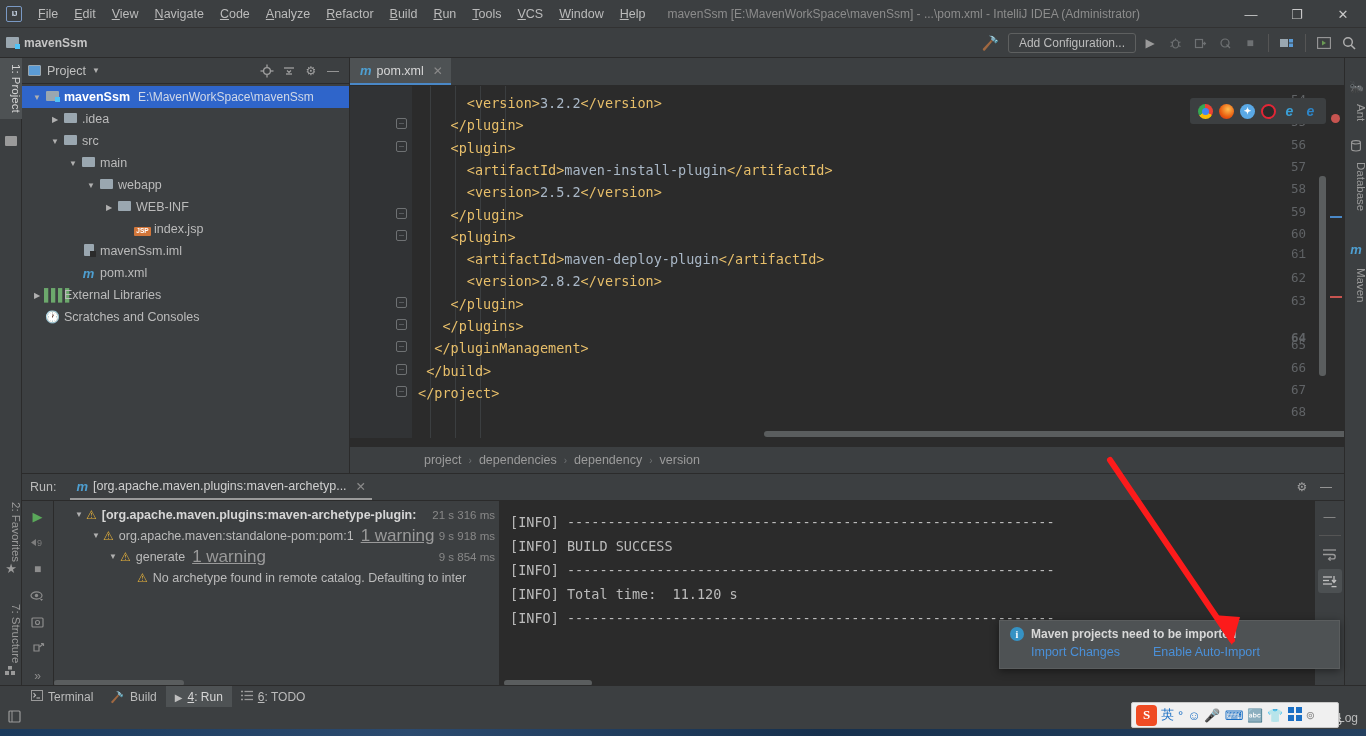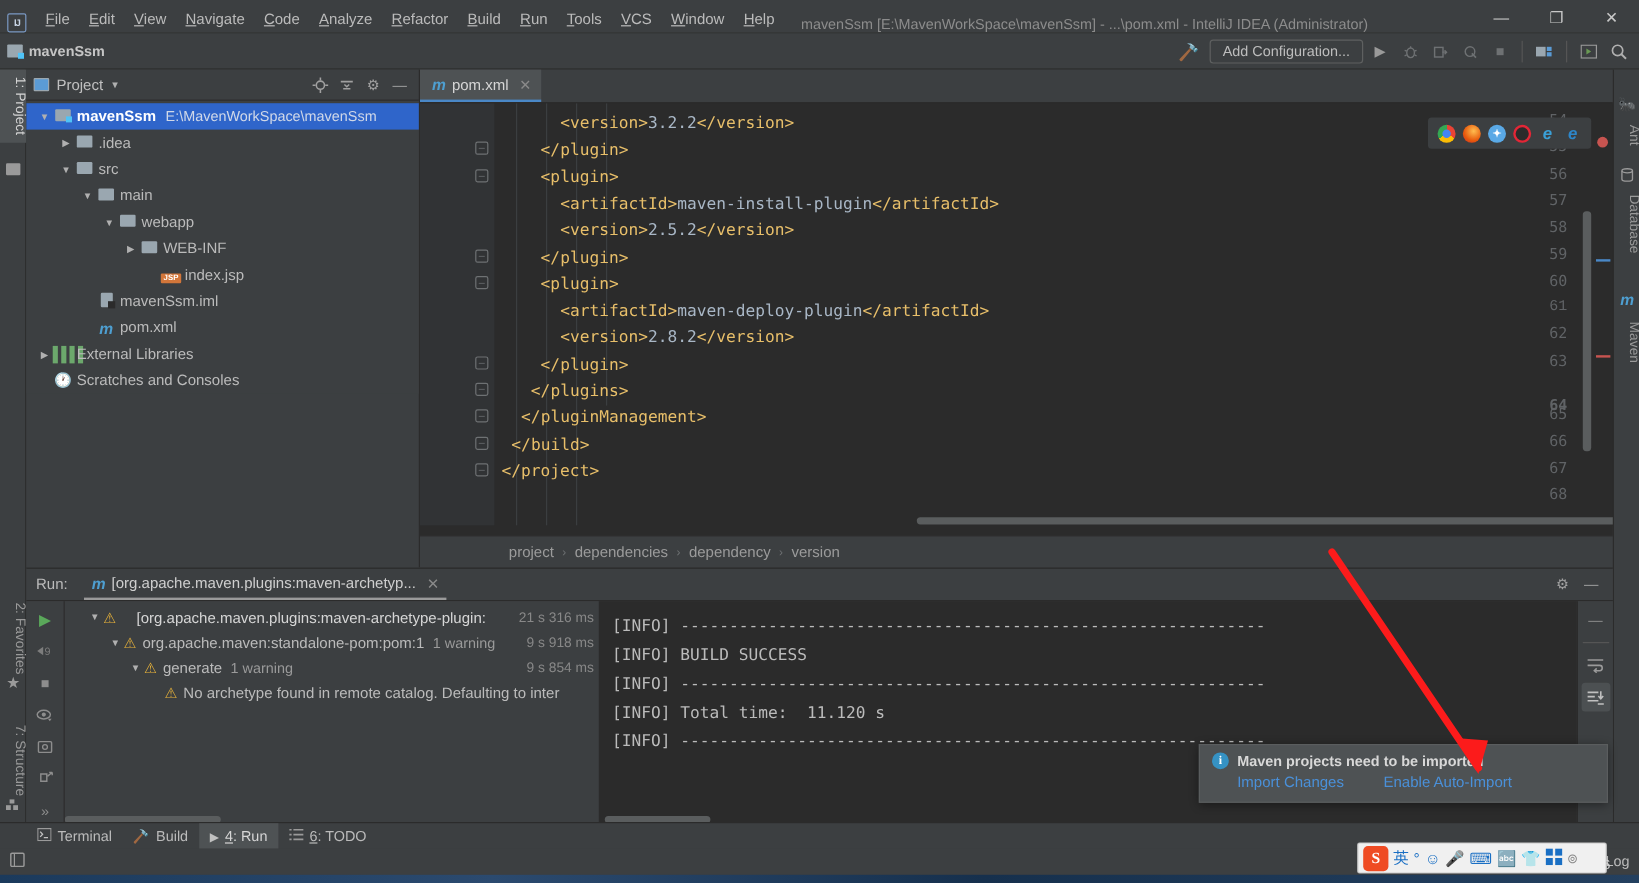--- a/index.html
+++ b/index.html
@@ -9,21 +9,21 @@
     font-family: "Liberation Sans", sans-serif;
     font-size: 12px;
     color: #bbbbbb;
     overflow: hidden;
   }
   #app { position: relative; width: 1366px; height: 736px; }
 
   
   .titlebar {
     position: absolute; top: 0; left: 0; width: 1366px; height: 28px;
-    background: #3c3f41; display: flex; align-items: flex-end;
+    background: #3c3f41; display: flex; align-items: center;
     border-bottom: 1px solid #323232;
   }
   .ij-logo {
     width: 16px; height: 16px; margin: 0 8px 0 6px;
     border: 1.5px solid #7a99c4; border-radius: 2px;
     color: #c8d4e4; font-size: 8px; font-weight: bold;
     display: flex; align-items: center; justify-content: center;
     letter-spacing: -1px;
   }
   .menu { display: flex; align-items: center; gap: 0px; }
@@ -277,21 +277,21 @@
   .run-tree {
     width: 446px; background: #3c3f41; padding-top: 3px;
     border-right: 1px solid #2b2b2b; overflow: hidden; position: relative;
   }
   .rrow {
     display: flex; align-items: center; height: 21px; font-size: 12.5px;
     color: #bbbbbb; white-space: nowrap;
   }
   .warn-ic { color: #e8b33a; font-size: 12px; flex: none; }
   .rtime { margin-left: auto; color: #888888; font-size: 11.5px; padding-right: 4px; }
-  .rwarn-cnt { color: #9a9a9a; font-size: 12px; margin-left: 7px; }
+  .rwarn-cnt { color: #9a9a9a; font-size: 17px; margin-left: 7px; text-decoration: underline; }
   .console {
     flex: 1; background: #2b2b2b; position: relative; overflow: hidden;
     padding: 9px 0 0 10px;
   }
   .cline {
     font-family: "DejaVu Sans Mono", monospace; font-size: 13.5px;
     line-height: 24px; color: #bbbbbb; white-space: pre;
   }
   .run-right-strip {
     width: 30px; background: #3c3f41; padding-top: 4px;
@@ -726,21 +726,21 @@
       </div>
 
       <div class="run-tree" id="run-tree">
         <div class="tree-hs">
           <div class="thumb"></div>
         </div>
       <div class="rrow">
             <span style="width: 18px; flex: 0 0 auto;"></span>
             <span class="tw">▼</span>
             <span class="warn-ic">⚠</span>
-            <span style="margin-left: 17px; font-weight: normal; color: rgb(214, 214, 214);">[org.apache.maven.plugins:maven-archetype-plugin:</span>
+            <span style="margin-left: 5px; font-weight: bold; color: rgb(214, 214, 214);">[org.apache.maven.plugins:maven-archetype-plugin:</span>
             <span class="rtime">21 s 316 ms</span>
           </div>
           <div class="rrow">
             <span style="width: 35px; flex: 0 0 auto;"></span>
             <span class="tw">▼</span>
             <span class="warn-ic">⚠</span>
             <span style="margin-left: 5px;">org.apache.maven:standalone-pom:pom:1</span>
             <span class="rwarn-cnt">1 warning</span>
             <span class="rtime">9 s 918 ms</span>
           </div>

